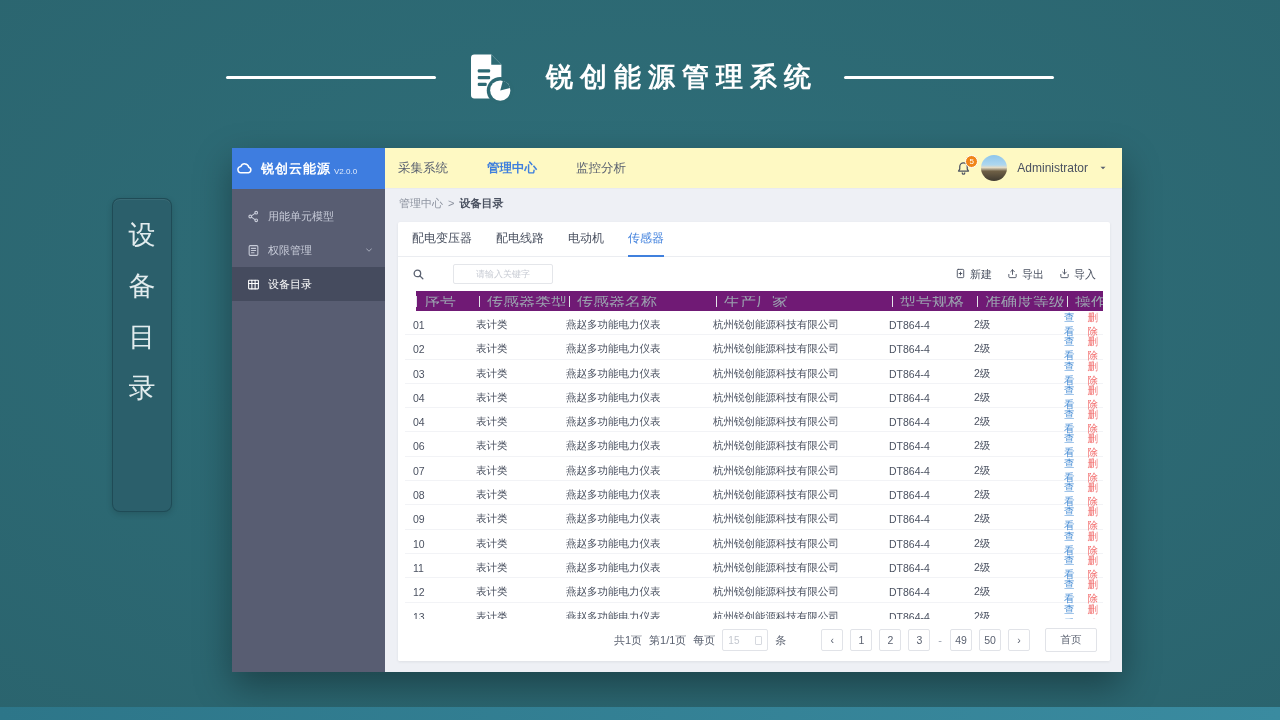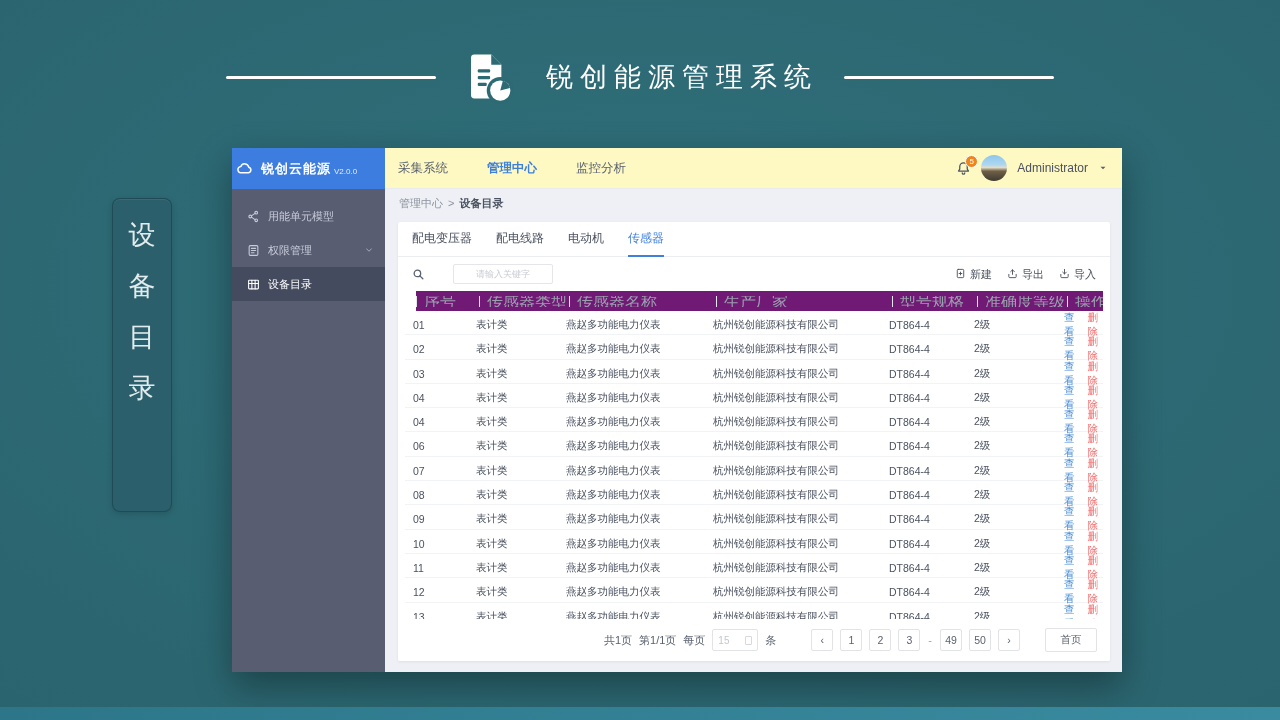--- a/index.html
+++ b/index.html
@@ -7,21 +7,21 @@
   .stage { position: relative; width: 1280px; height: 720px; overflow: hidden;
            background: radial-gradient(120% 120% at 50% 40%, #2f6f7a 0%, #2a636d 70%, #265b65 100%); }
   .bottom-strip { position:absolute; left:0; right:0; bottom:0; height:13px;
            background: linear-gradient(90deg, #2d7689, #3a8ba0); }
 
   
   .banner { position:absolute; top:42px; left:0; right:0; height:70px;
             display:flex; align-items:center; justify-content:center; gap:26px; }
   .banner .line { width:210px; height:3px; background:#ffffff; border-radius:2px; }
   .banner-icon svg { display:block; }
-  .banner-title { color:#fff; font-size:27px; font-weight:normal; letter-spacing:7px; text-indent:4px; }
+  .banner-title { color:#fff; font-size:27px; font-weight:bold; letter-spacing:7px; text-indent:4px; }
 
   
   .side-tab { position:absolute; left:112px; top:198px; width:60px; height:314px;
               background:#2b5f6b; border:1px solid rgba(8,40,48,.35); border-radius:8px;
               box-shadow: inset 0 1px 0 rgba(255,255,255,.07), 0 2px 6px rgba(0,0,0,.15);
               display:flex; flex-direction:column; align-items:center; padding-top:18px; gap:15px;
               color:#e2ecee; font-size:27px; }
 
   
   .window { position:absolute; left:232px; top:148px; width:890px; height:524px;
@@ -98,21 +98,21 @@
                 gap:7px; font-size:11px; color:#5a6170; }
   .per-page-box { width:46px; height:22px; border:1px solid #e1e3e8; border-radius:2px;
                   display:flex; align-items:center; justify-content:space-between;
                   padding:0 5px; color:#c3c7cf; font-size:10px; cursor:text; }
   .stepper { width:7px; height:9px; border:1px solid #d6d9df; border-radius:1px; }
   .pg-unit { margin-right:28px; }
   .pg-btn { min-width:22px; height:22px; border:1px solid #e1e3e8; border-radius:2px;
             display:flex; align-items:center; justify-content:center; font-size:10.5px;
             color:#5a6170; background:#fff; cursor:pointer; padding:0 4px; }
   .pg-gap { color:#9aa0ae; margin:0 1px; }
-  .pg-first { margin-left:18px; min-width:52px; height:24px; }
+  .pg-first { margin-left:8px; min-width:52px; height:24px; }
 </style>
 </head>
 <body>
 
 <div class="stage">
 
   <div class="banner">
     <div class="line"></div>
     <div class="banner-icon">
       <svg width="54" height="54" viewBox="0 0 48 48">

